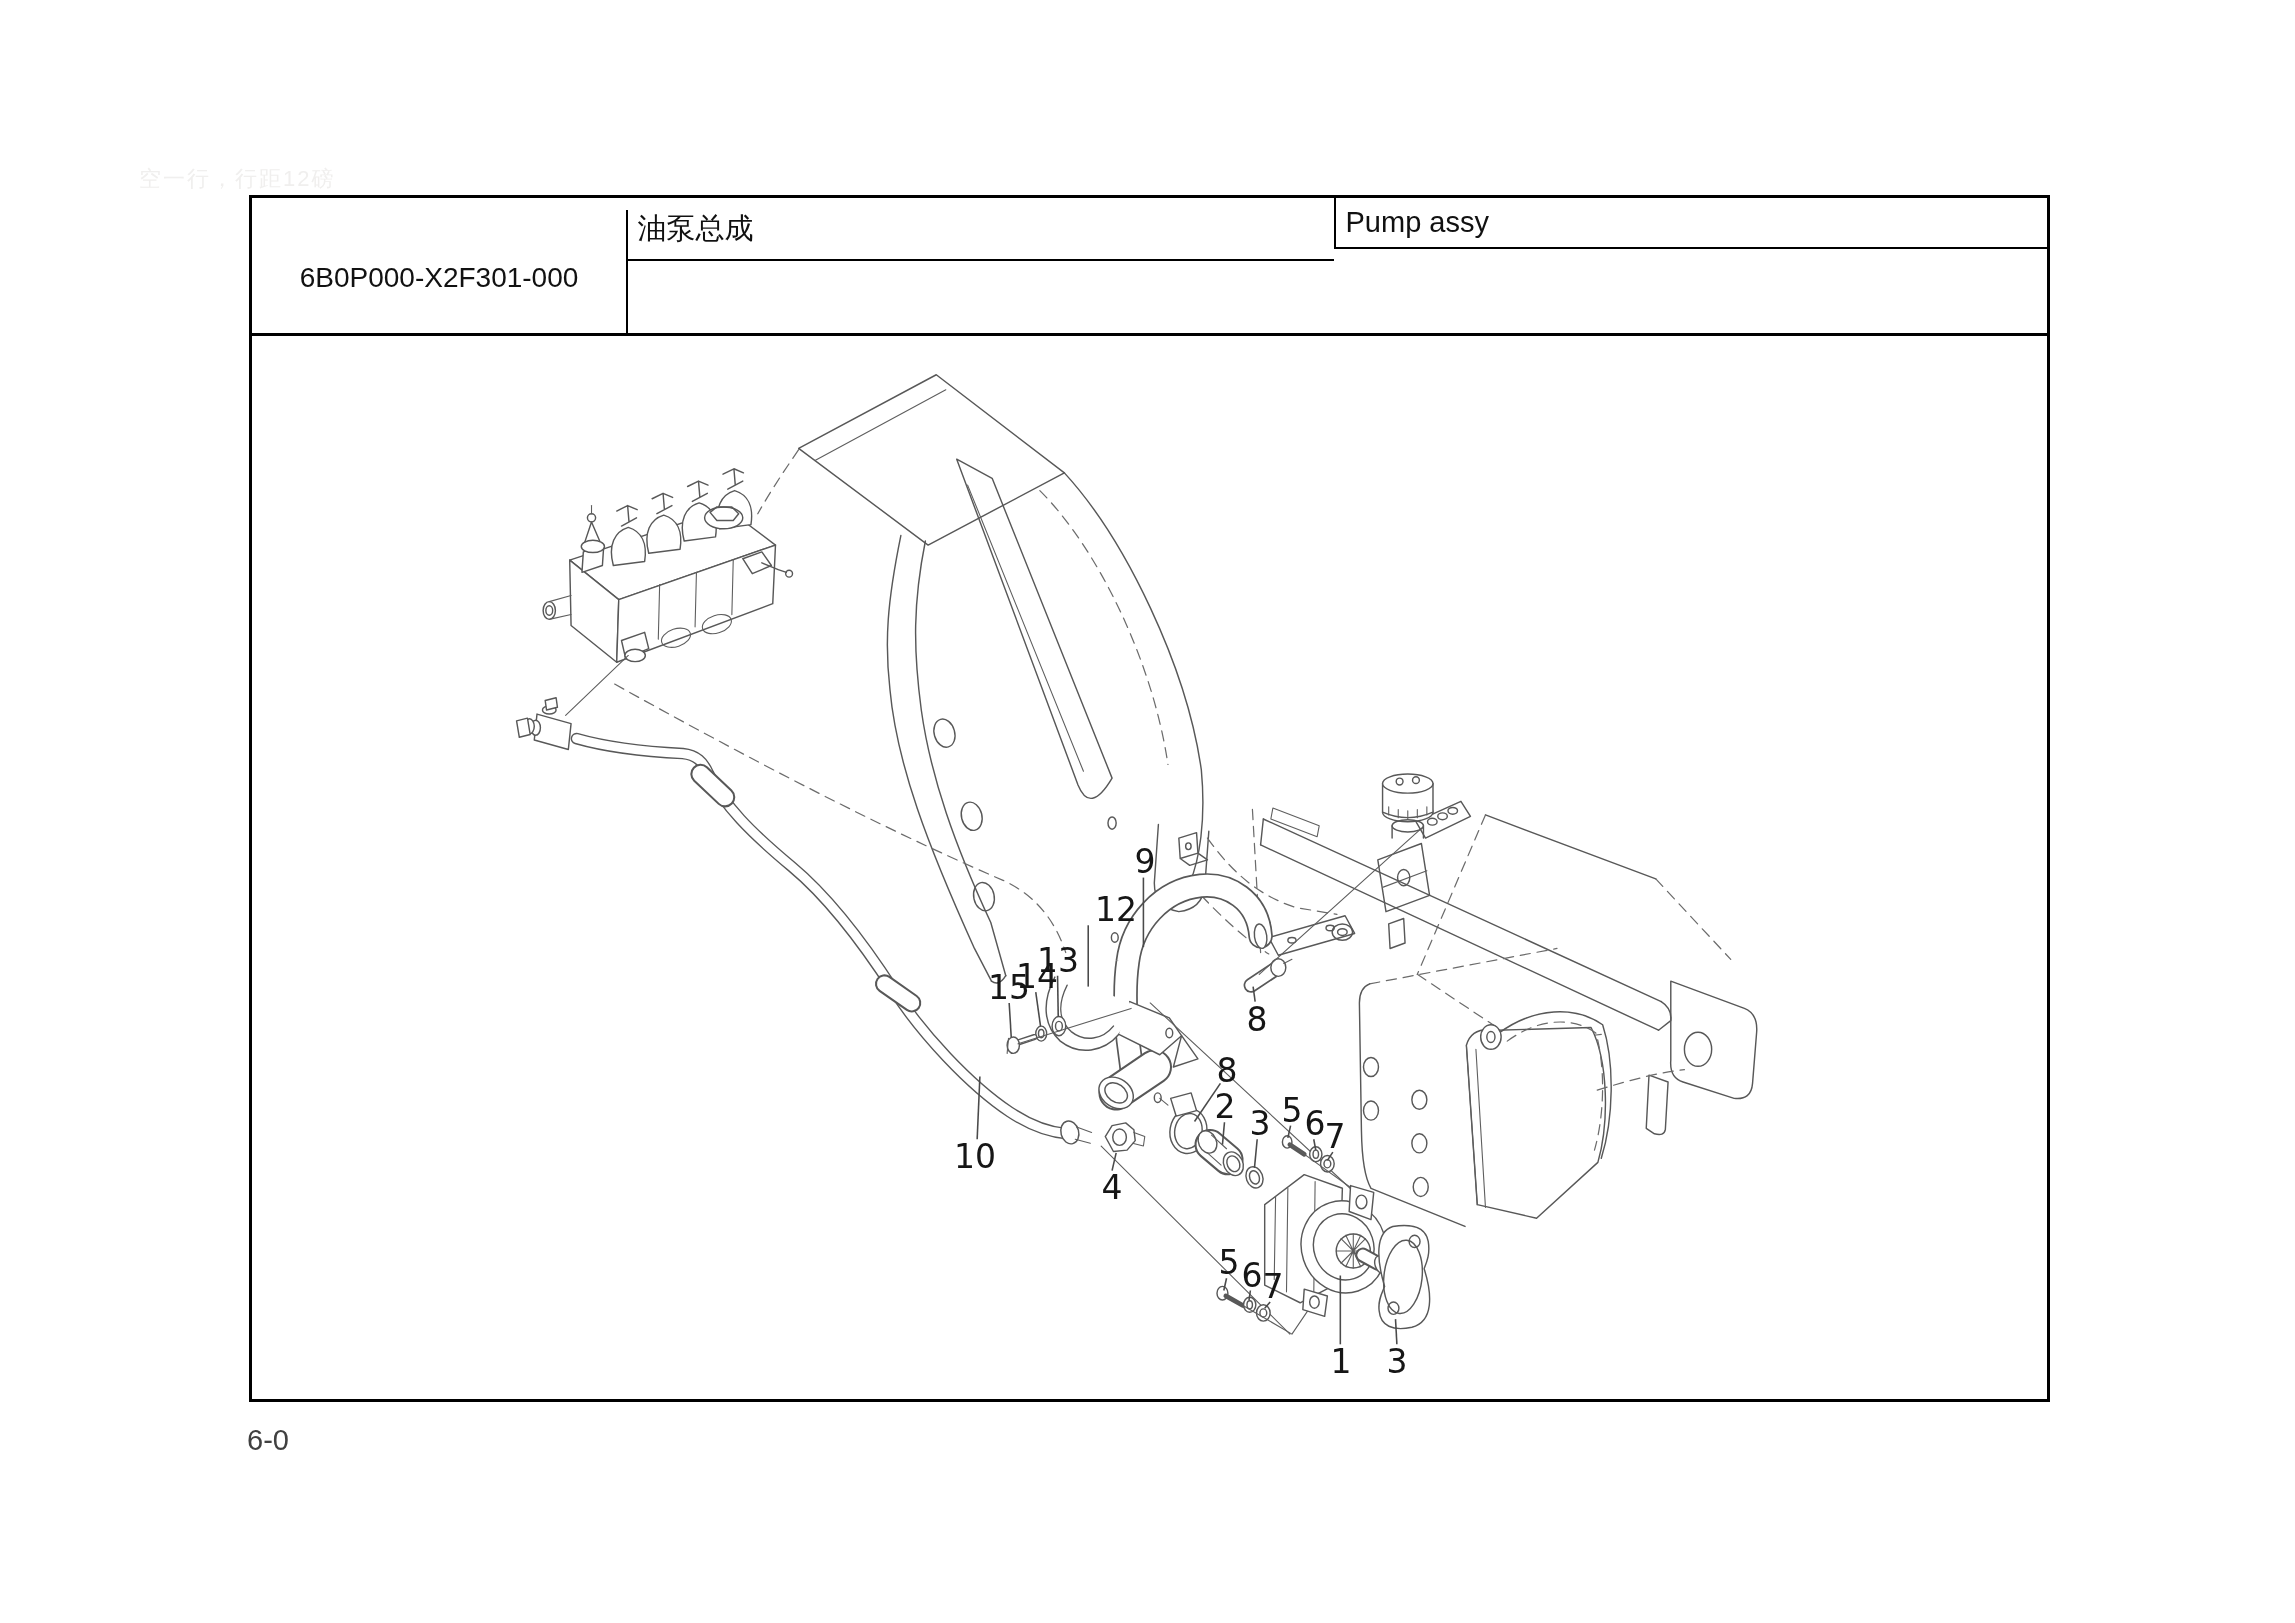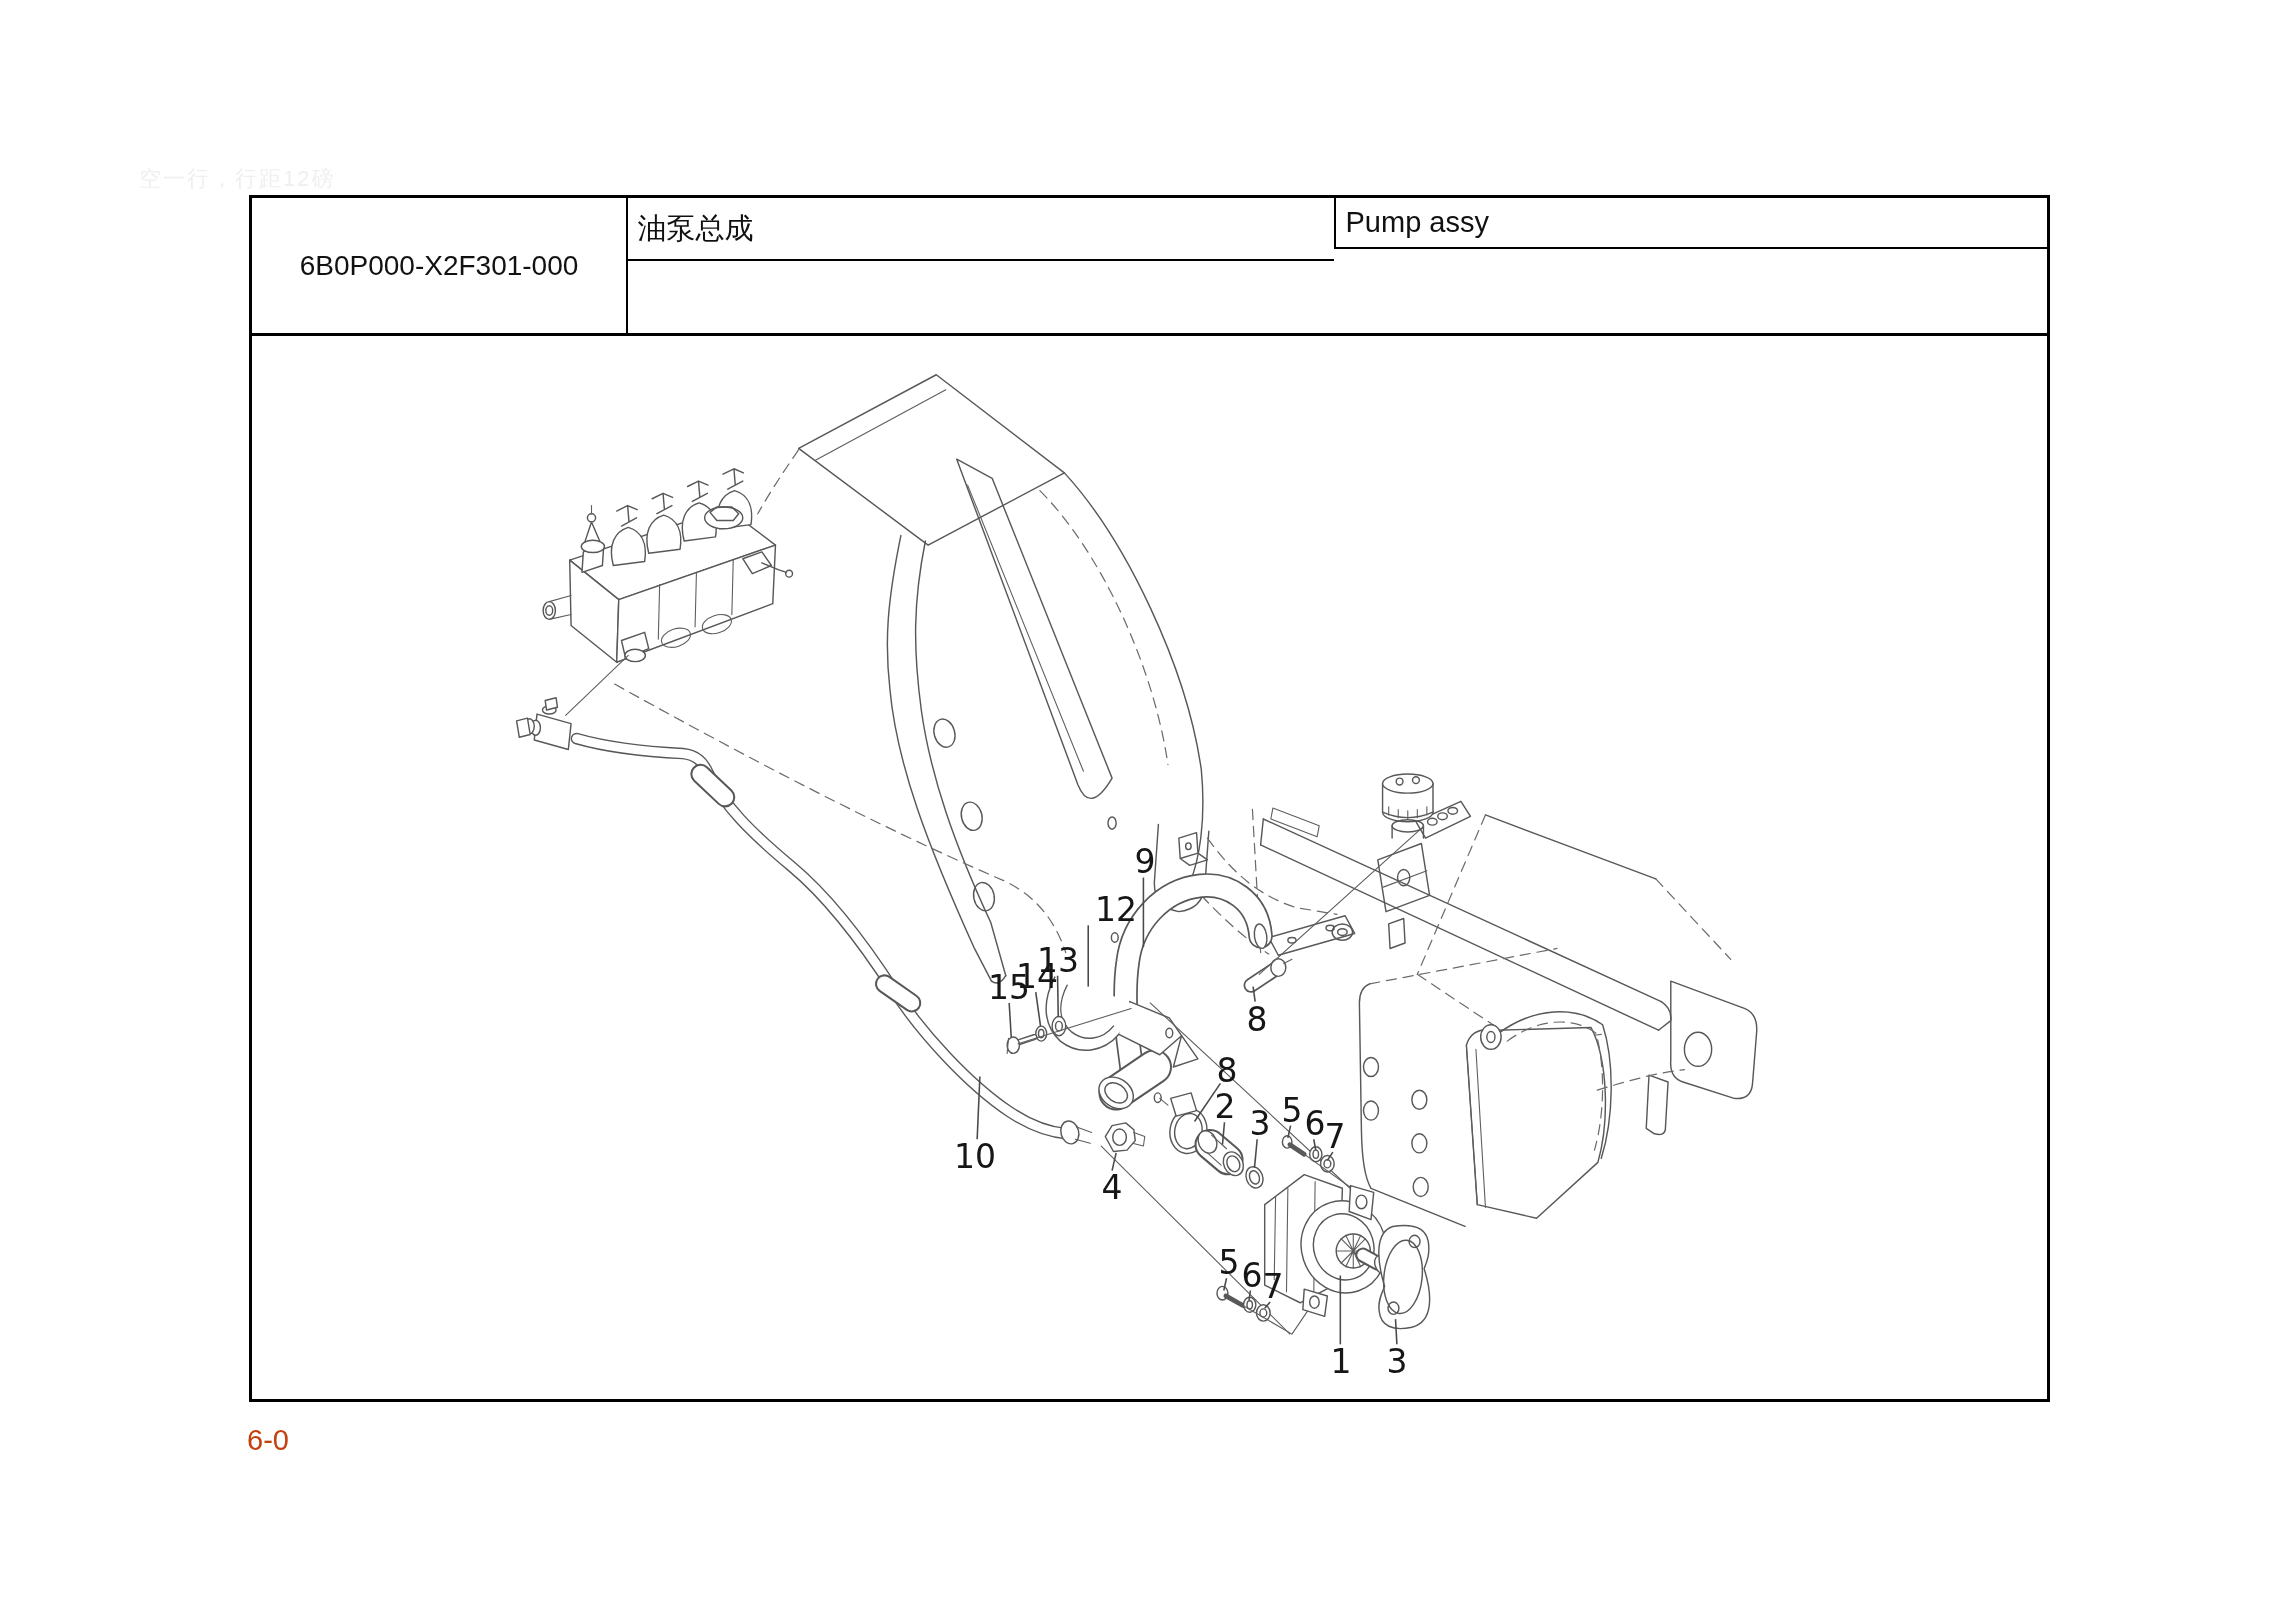--- a/index.html
+++ b/index.html
@@ -2,30 +2,30 @@
 <html style="font-size:11px"><head>
 <meta charset="utf-8">
 <style>
   html,body{margin:0;padding:0;background:#ffffff;}
   .page{position:relative;width:2295px;height:1623px;background:#fff;overflow:hidden;
         font-family:"Liberation Sans","DejaVu Sans",sans-serif;color:#111;}
   .watermark{position:absolute;left:139px;top:164px;font-size:22px;letter-spacing:2px;
         color:#f0efee;user-select:none;}
   .title-block{position:absolute;left:249px;top:195px;width:1801px;height:141px;
         border:3.4px solid #000;box-sizing:border-box;background:#fff;}
-  .tb-left{position:absolute;left:0;top:0;width:376px;height:100%;border-right:2px solid #000;
+  .tb-left{position:absolute;left:0;top:12px;width:376px;height:100%;border-right:2px solid #000;
         display:flex;align-items:center;justify-content:center;font-size:28px;box-sizing:border-box;}
   .tb-cn{position:absolute;left:376px;top:0;width:706px;height:63px;border-bottom:2.7px solid #000;
         display:flex;align-items:center;padding-left:9.5px;font-size:29px;box-sizing:border-box;}
   .tb-en{position:absolute;left:1082px;top:0;right:0;height:51px;border-bottom:2.7px solid #000;
         border-left:2px solid #000;display:flex;align-items:center;padding-left:9.5px;font-size:29px;box-sizing:border-box;}
   .tb-empty{position:absolute;left:376px;top:63px;right:0;bottom:0;}
   .drawing-box{position:absolute;left:249px;top:333px;width:1801px;height:1069px;
         border:3.4px solid #000;box-sizing:border-box;background:#fff;}
-  .page-number{position:absolute;left:247px;top:1424px;font-size:29px;color:#c2410c;}
+  .page-number{position:absolute;left:247px;top:1424px;font-size:29px;color:#404040;}
   #art-svg,#leader-svg{position:absolute;left:0;top:0;width:2295px;height:1623px;pointer-events:none;}
   #art-svg path,#art-svg line,#art-svg ellipse,#art-svg circle,#art-svg polyline{
         fill:none;stroke:#585858;stroke-width:2.1;stroke-linecap:round;stroke-linejoin:round;}
   #art-svg .wfill{fill:#ffffff;}
   #art-svg .dash{stroke-dasharray:15 10;stroke-width:1.8;stroke:#6b6b6b;}
   #art-svg .thin{stroke-width:1.6;stroke:#5e5e5e;}
   #art-svg .tube{stroke:#585858;fill:none;}
   #leader-svg line{stroke:#4a4a4a;stroke-width:2.3;}
   .callout{position:absolute;transform:translate(-50%,-50%);font-size:33px;color:#161616;
         font-family:"DejaVu Sans","Liberation Sans",sans-serif;}

